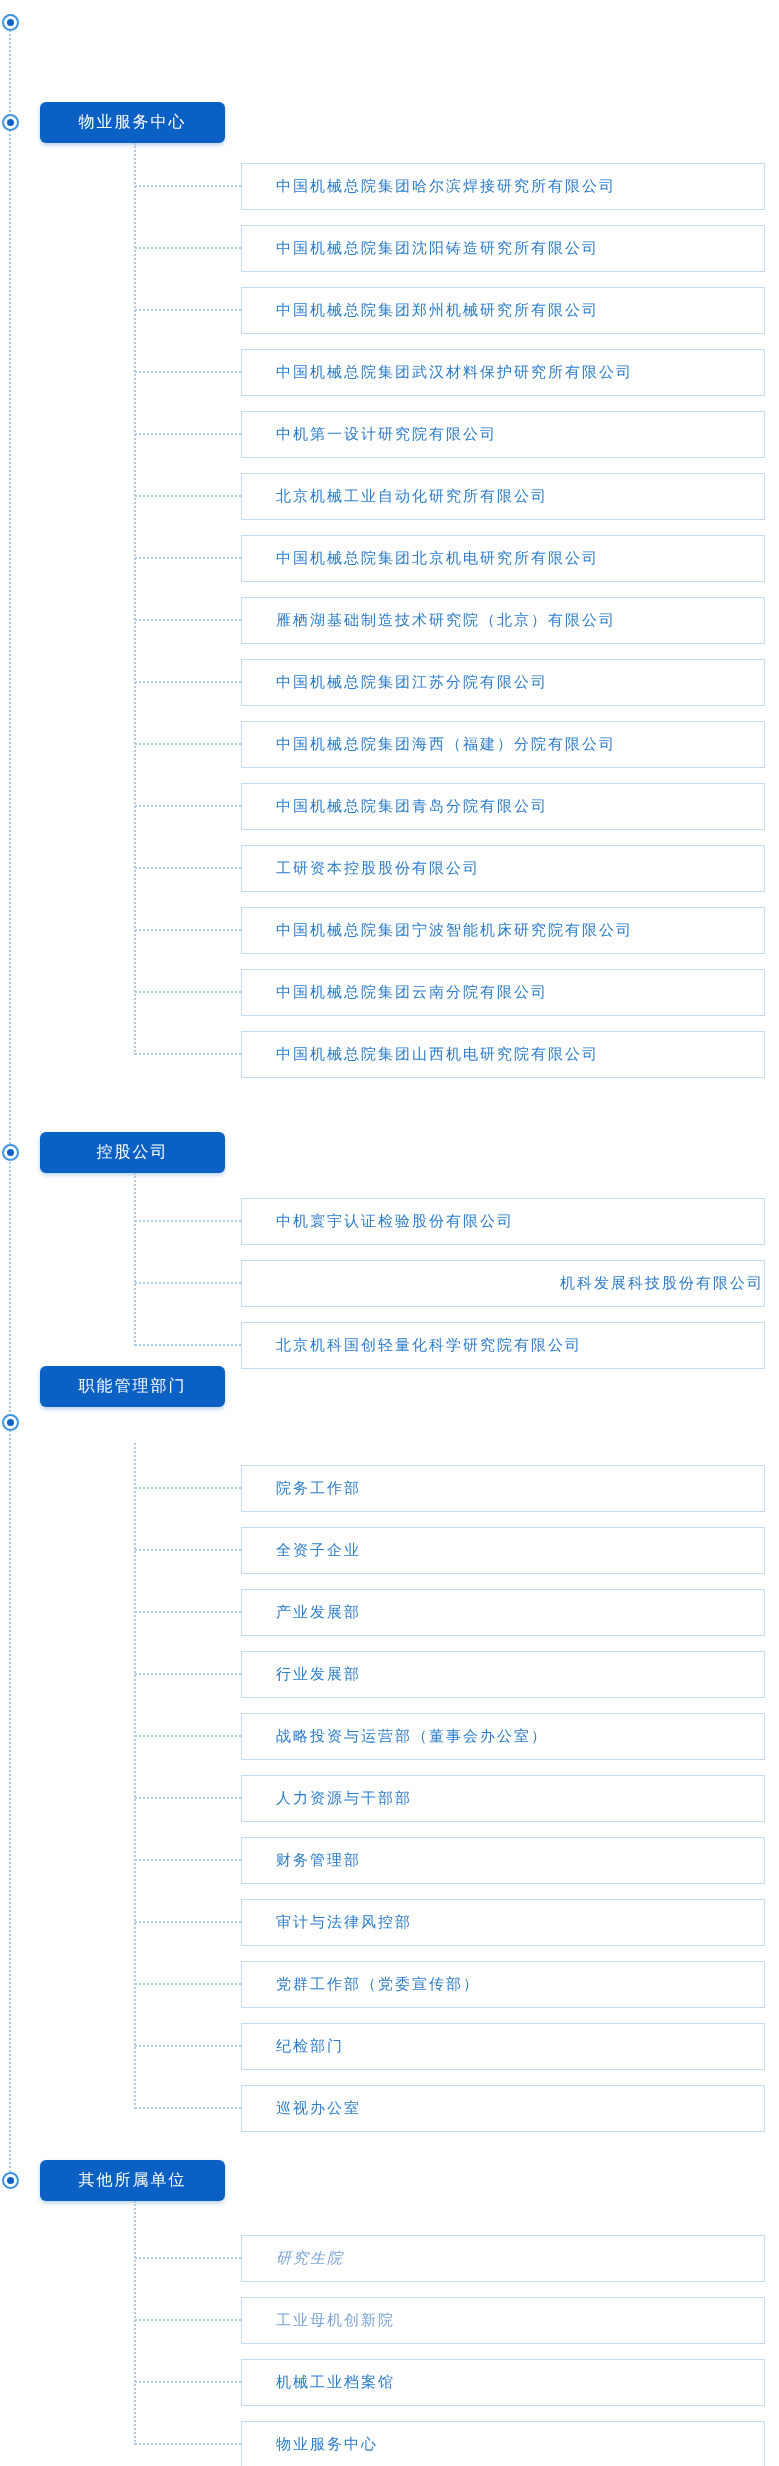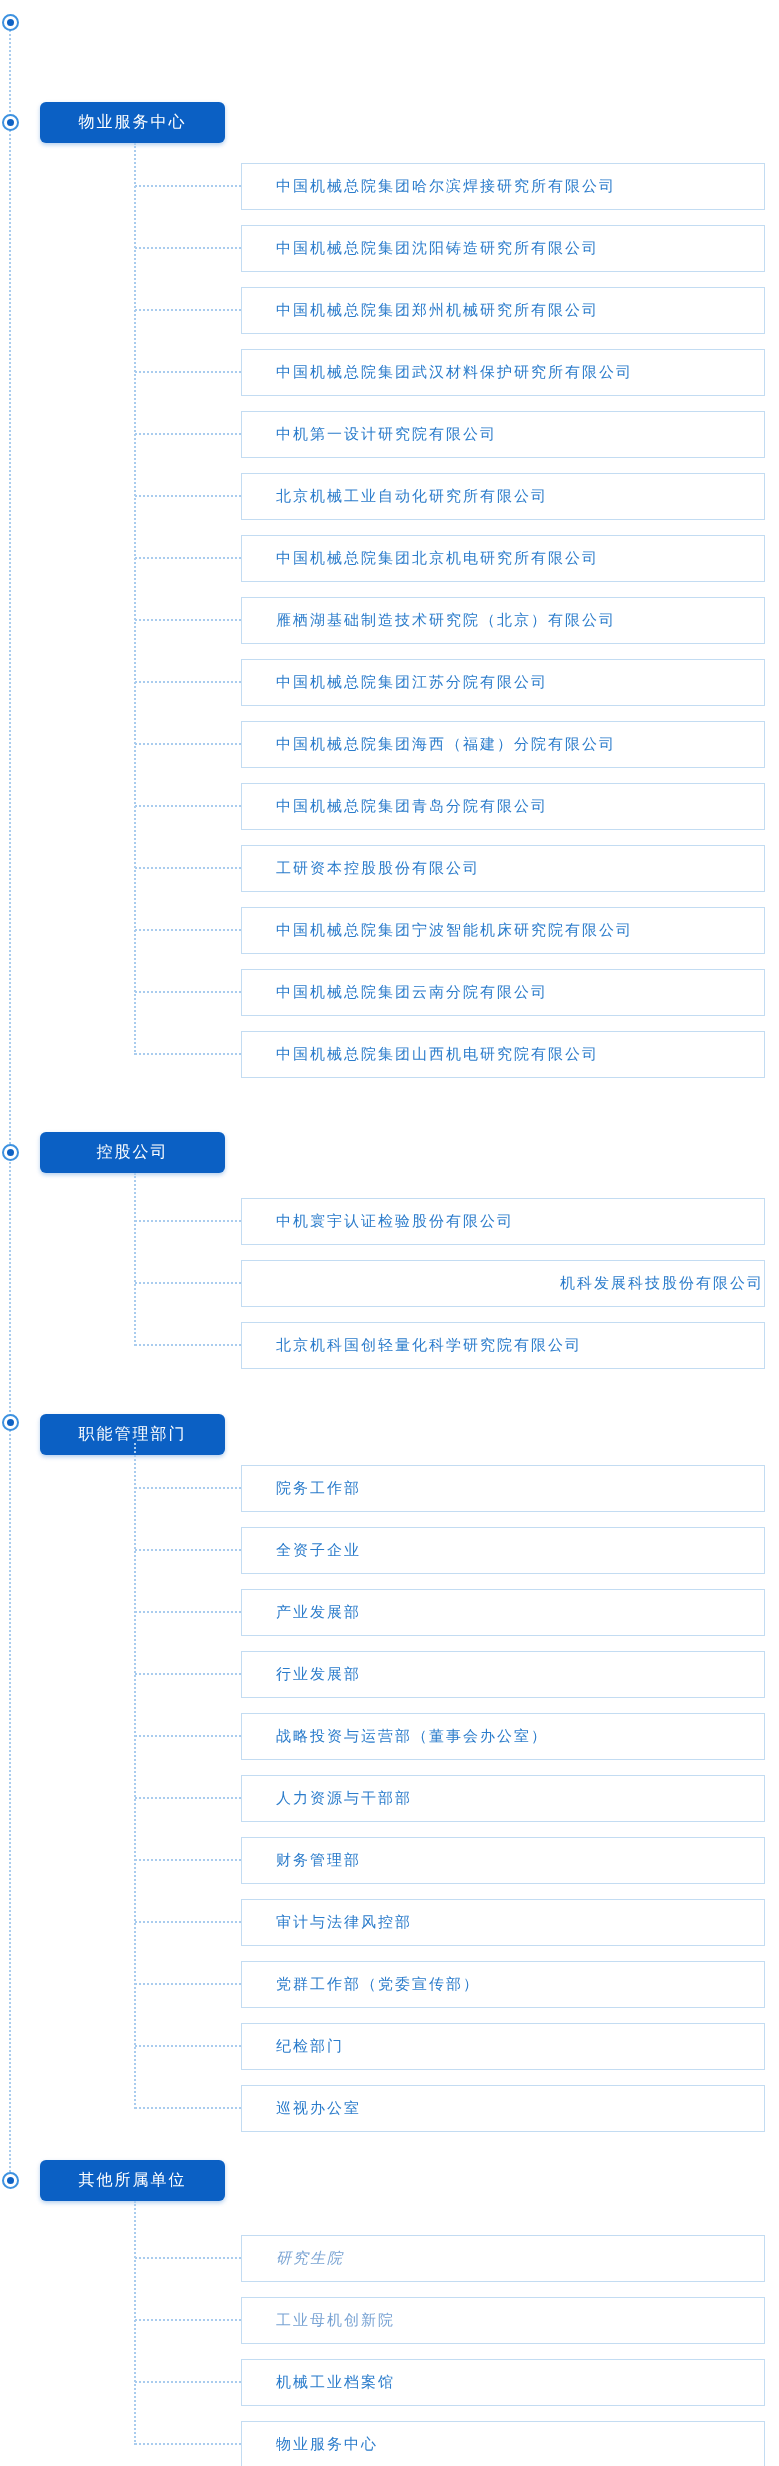--- a/index.html
+++ b/index.html
@@ -132,21 +132,21 @@
       </div>
       <div class="hline" style="left:135px;top:1282px;width:118px;"></div>
       <div class="item-box" style="top:1260px;justify-content:flex-end;">
         <span>机科发展科技股份有限公司</span>
       </div>
       <div class="hline" style="left:135px;top:1344px;width:118px;"></div>
       <div class="item-box" style="top:1322px;">
         <span>北京机科国创轻量化科学研究院有限公司</span>
       </div>
       <div class="node-icon" style="left:2px;top:1414px;"></div>
-      <div class="section-box" style="top:1414px;align-items:center;">
+      <div class="section-box" style="top:1366px;align-items:center;">
         <span>职能管理部门</span>
       </div>
       <div class="vline" style="left:134px;top:1443px;height:666px;"></div>
       <div class="hline" style="left:135px;top:1487px;width:118px;"></div>
       <div class="item-box" style="top:1465px;">
         <span>院务工作部</span>
       </div>
       <div class="hline" style="left:135px;top:1549px;width:118px;"></div>
       <div class="item-box" style="top:1527px;">
         <span>全资子企业</span>

